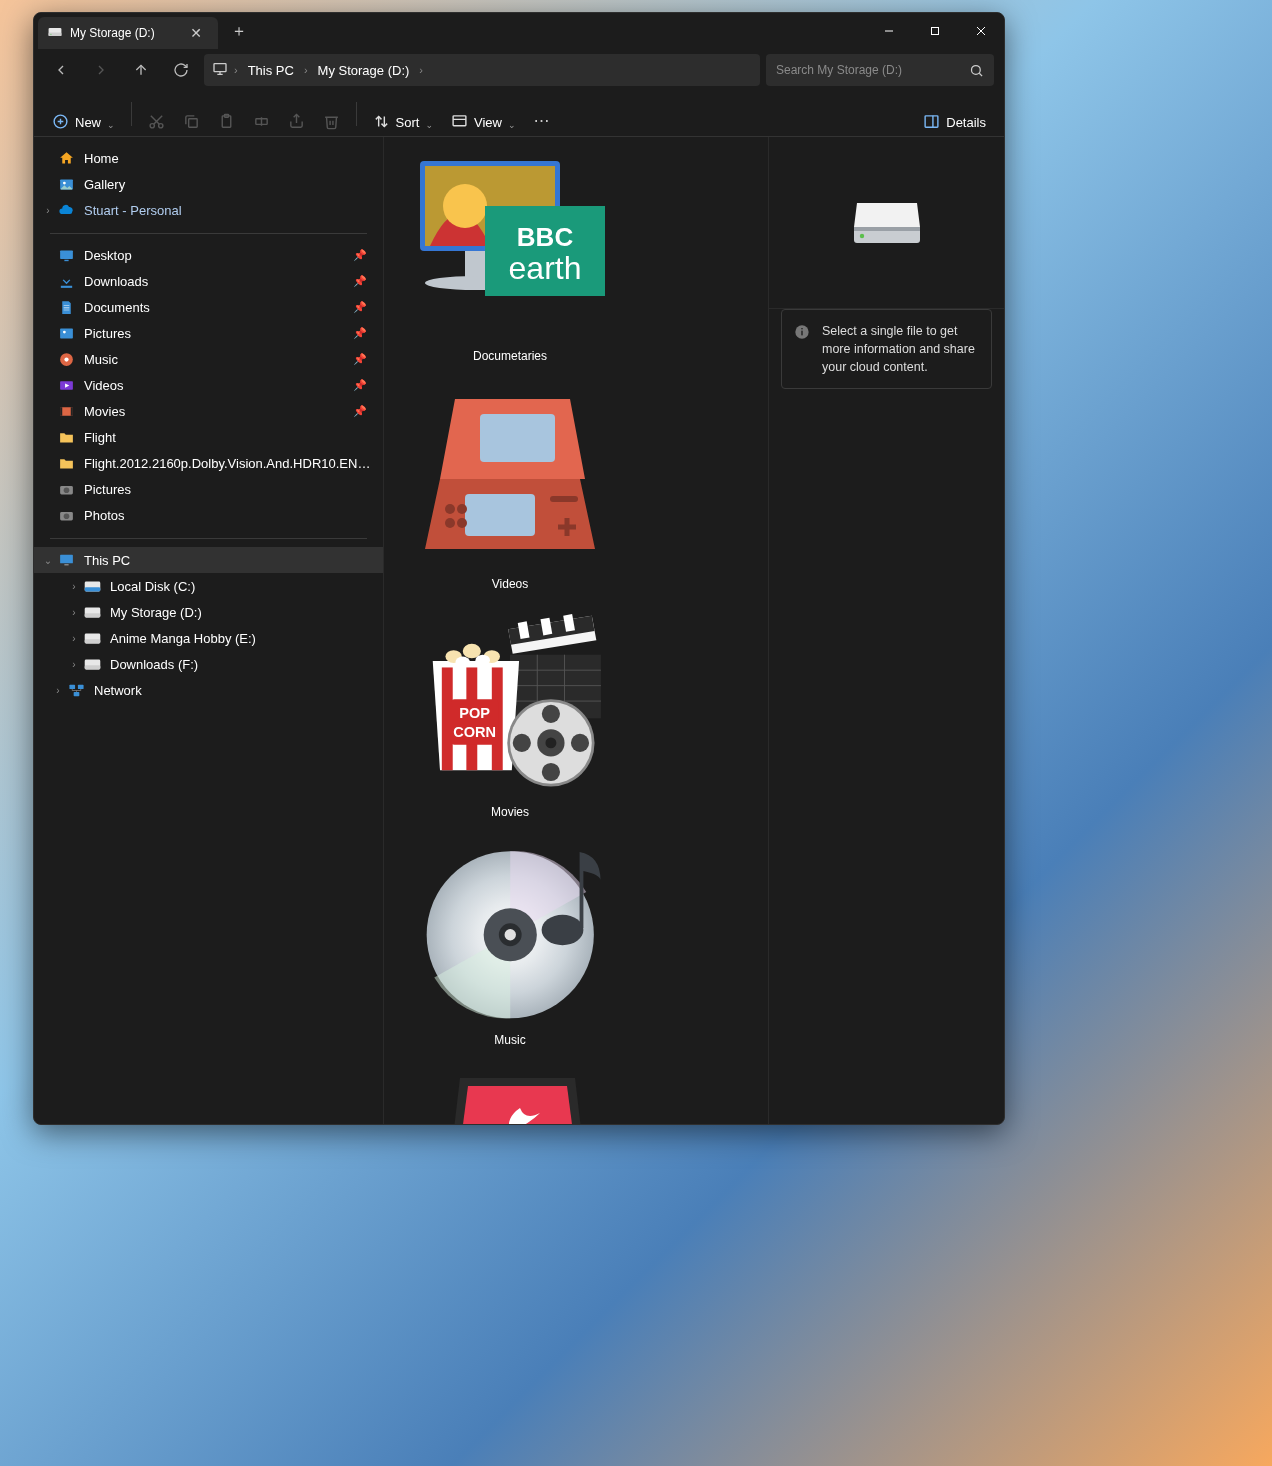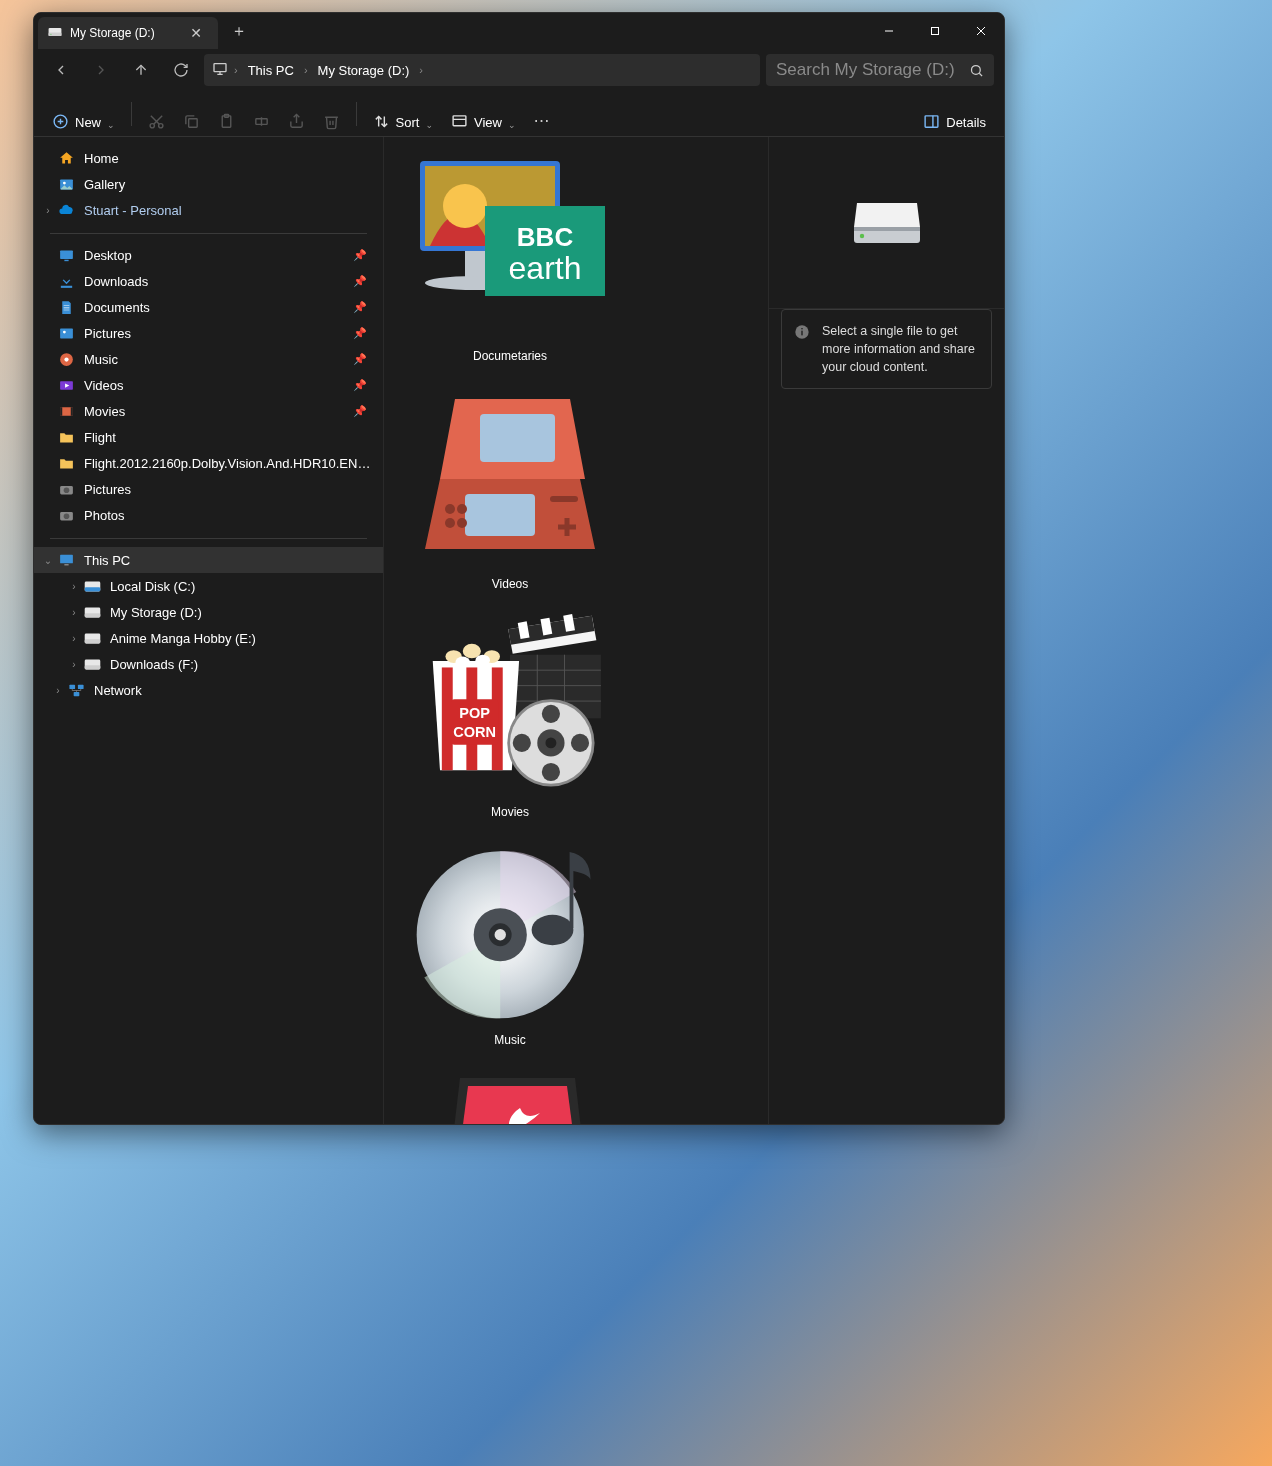--- a/index.html
+++ b/index.html
@@ -79,21 +79,21 @@
   .address-bar .chev { color:#888; font-size:11px;}
   .search-bar {
     width:228px;
     height:32px;
     background:#2d2d2d;
     border-radius:4px;
     display:flex;
     align-items:center;
     padding:0 10px;
     color:#8a8a8a;
-    font-size:17px;
+    font-size:12px;
   }
   .search-bar span{ flex:1;}
   .search-bar svg{ width:15px;height:15px; color:#ccc;}
 
   .toolbar {
     height:46px;
     display:flex;
     align-items:center;
     padding:0 10px;
     gap:2px;
@@ -170,21 +170,21 @@
     align-items:center;
     gap:8px;
     margin-bottom:16px;
     width:220px;
   }
   .file-icon-box{
     width:200px;
     height:190px;
     display:flex;
     align-items:center;
-    justify-content:flex-start;
+    justify-content:flex-end;
   }
   .file-label{font-size:12px;color:#fff;text-align:center;}
 
   .details {
     width:236px;
     border-left:1px solid #2a2a2a;
     display:flex;
     flex-direction:column;
   }
   .details-preview{

